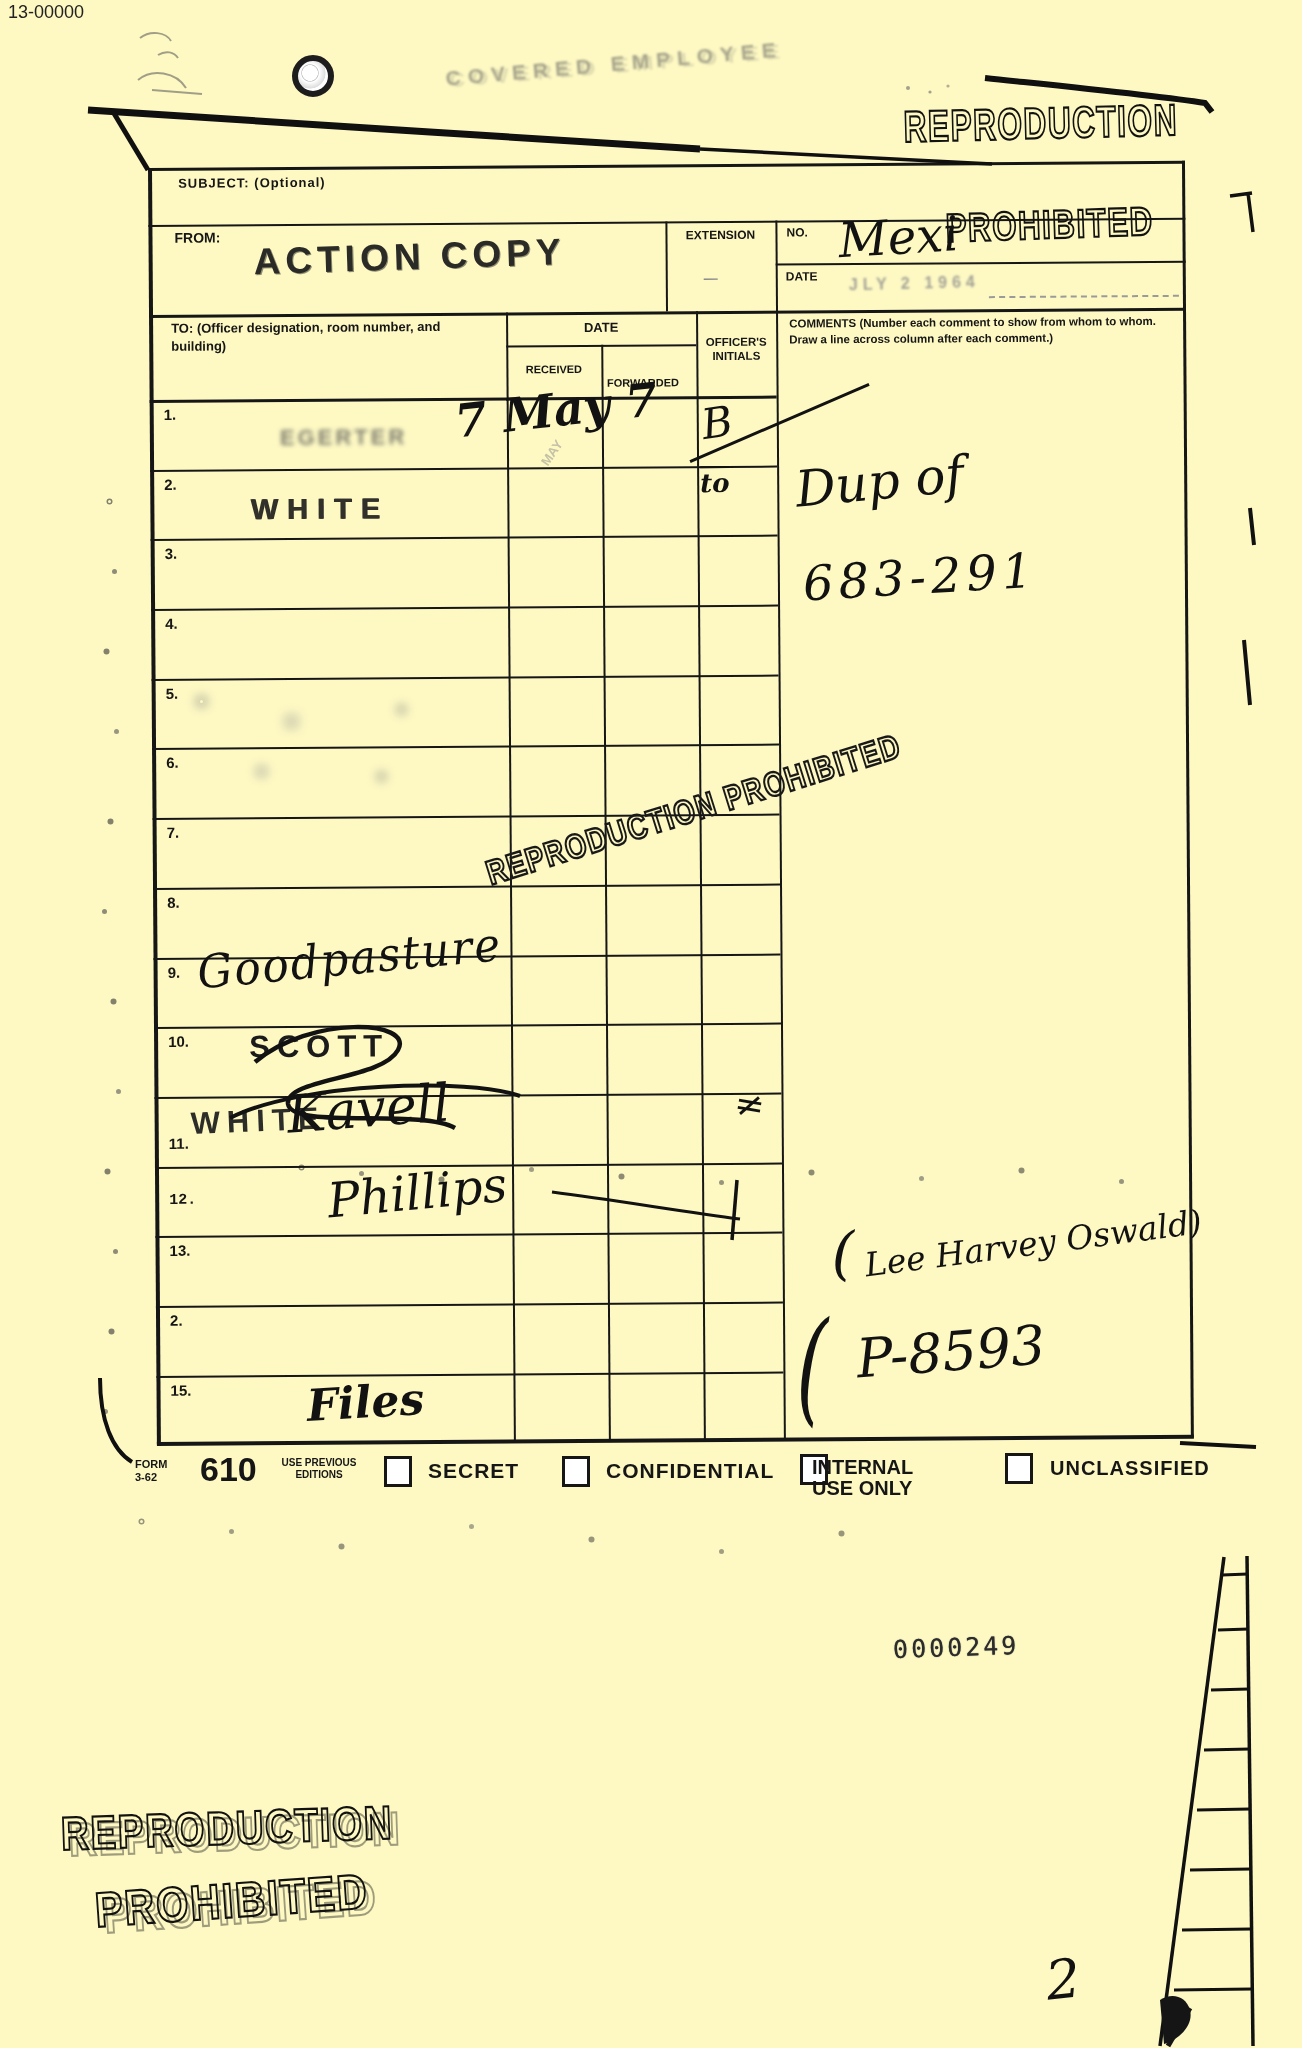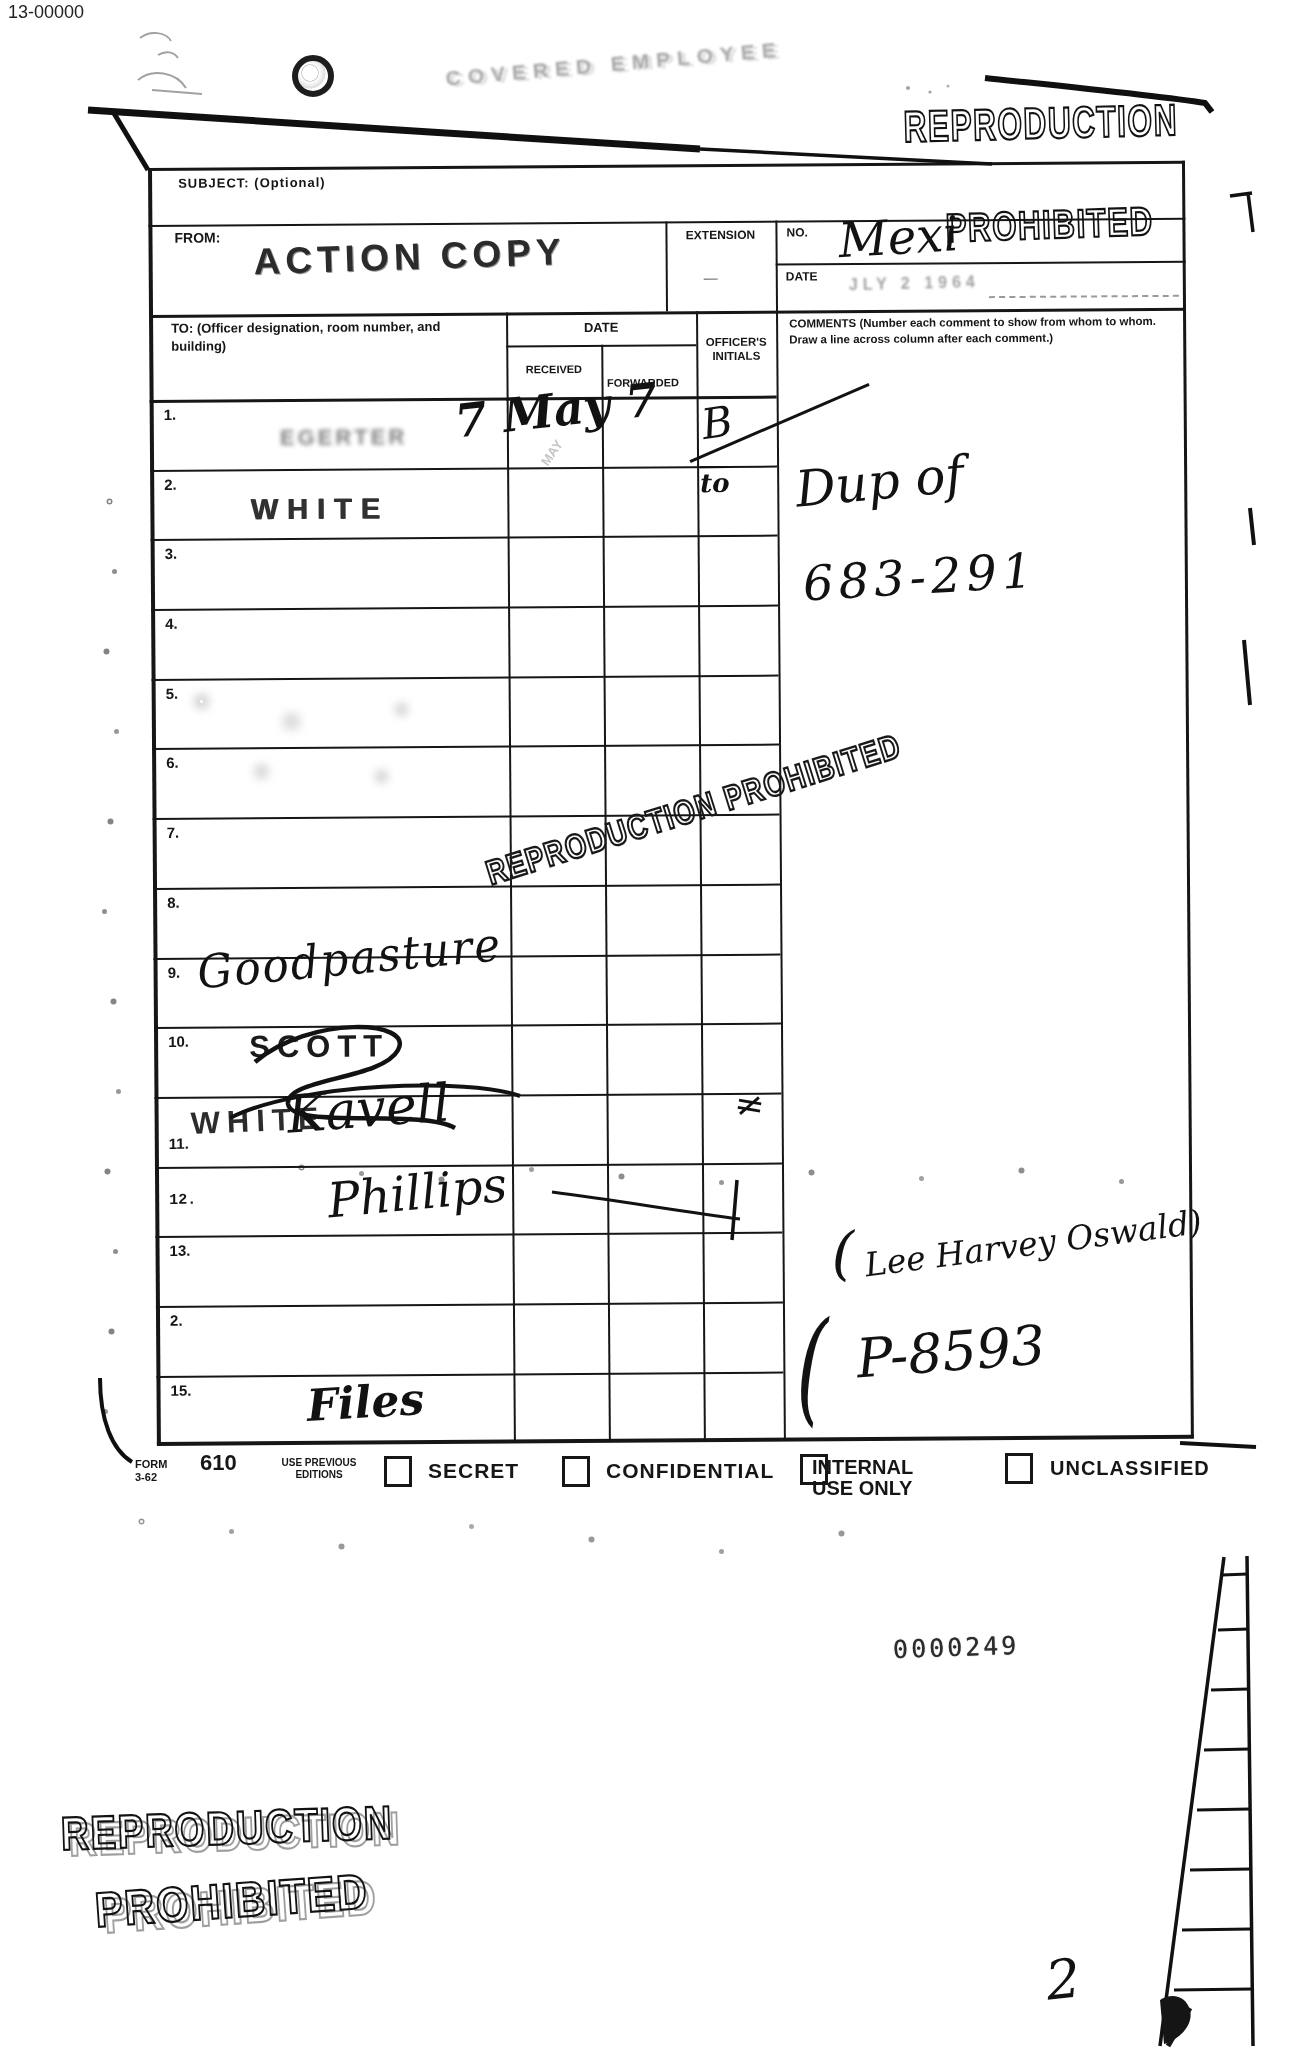--- a/index.html
+++ b/index.html
@@ -1,16 +1,16 @@
 <!DOCTYPE html>
 <html><head>
 <meta charset="utf-8">
 <style>
   html,body{margin:0;padding:0;background:#e8e8e8;}
-  #page{position:relative;width:1302px;height:2048px;background:#ffffff;overflow:hidden;
+  #page{position:relative;width:1302px;height:2048px;background:#fef9c3;overflow:hidden;
         font-family:"Liberation Sans",sans-serif;color:#141414;}
   .abs{position:absolute;}
   
   .hl{position:absolute;background:#161616;height:2px;}
   .vl{position:absolute;background:#161616;width:2px;}
   
   .lbl{position:absolute;font-family:"Liberation Sans",sans-serif;font-weight:bold;color:#161616;}
   
   .stamp{position:absolute;font-family:"Liberation Sans",sans-serif;font-weight:bold;color:#1b1b1b;white-space:nowrap;}
   
@@ -142,21 +142,21 @@
     <div class="hand" style="left:652px;top:386px;font-size:48px;letter-spacing:5px;transform:rotate(-3deg);">683-291</div>
 
     <div class="hand" style="left:676px;top:1056px;font-size:58px;">(</div>
     <div class="hand" style="left:708px;top:1062px;font-size:33px;transform:rotate(-7deg);">Lee Harvey Oswald)</div>
     <div class="hand" style="left:644px;top:1128px;font-size:125px;font-weight:400;transform:scaleX(.6) rotate(4deg);transform-origin:left top;">(</div>
     <div class="hand" style="left:700px;top:1158px;font-size:54px;transform:rotate(-4deg);">P-8593</div>
   </div>
 
   <div class="lbl" style="left:135px;top:1458px;font-size:11px;">FORM</div>
   <div class="lbl" style="left:135px;top:1471px;font-size:11px;">3-62</div>
-  <div class="lbl" style="left:200px;top:1450px;font-size:22px;">610</div>
+  <div class="lbl" style="left:200px;top:1450px;font-size:34px;">610</div>
   <div class="lbl" style="left:274px;top:1457px;width:90px;font-size:10px;line-height:1.2;text-align:center;">USE PREVIOUS EDITIONS</div>
 
   <div class="cb" style="left:384px;top:1456px;"></div>
   <div class="lbl" style="left:428px;top:1459px;font-size:21px;letter-spacing:1px;">SECRET</div>
 
   <div class="cb" style="left:562px;top:1456px;"></div>
   <div class="lbl" style="left:606px;top:1459px;font-size:21px;letter-spacing:1px;">CONFIDENTIAL</div>
 
   <div class="cb" style="left:800px;top:1454px;"></div>
   <div class="lbl" style="left:812px;top:1449px;width:130px;font-size:20px;line-height:1.05;margin-top:8px;">INTERNAL USE ONLY</div>

